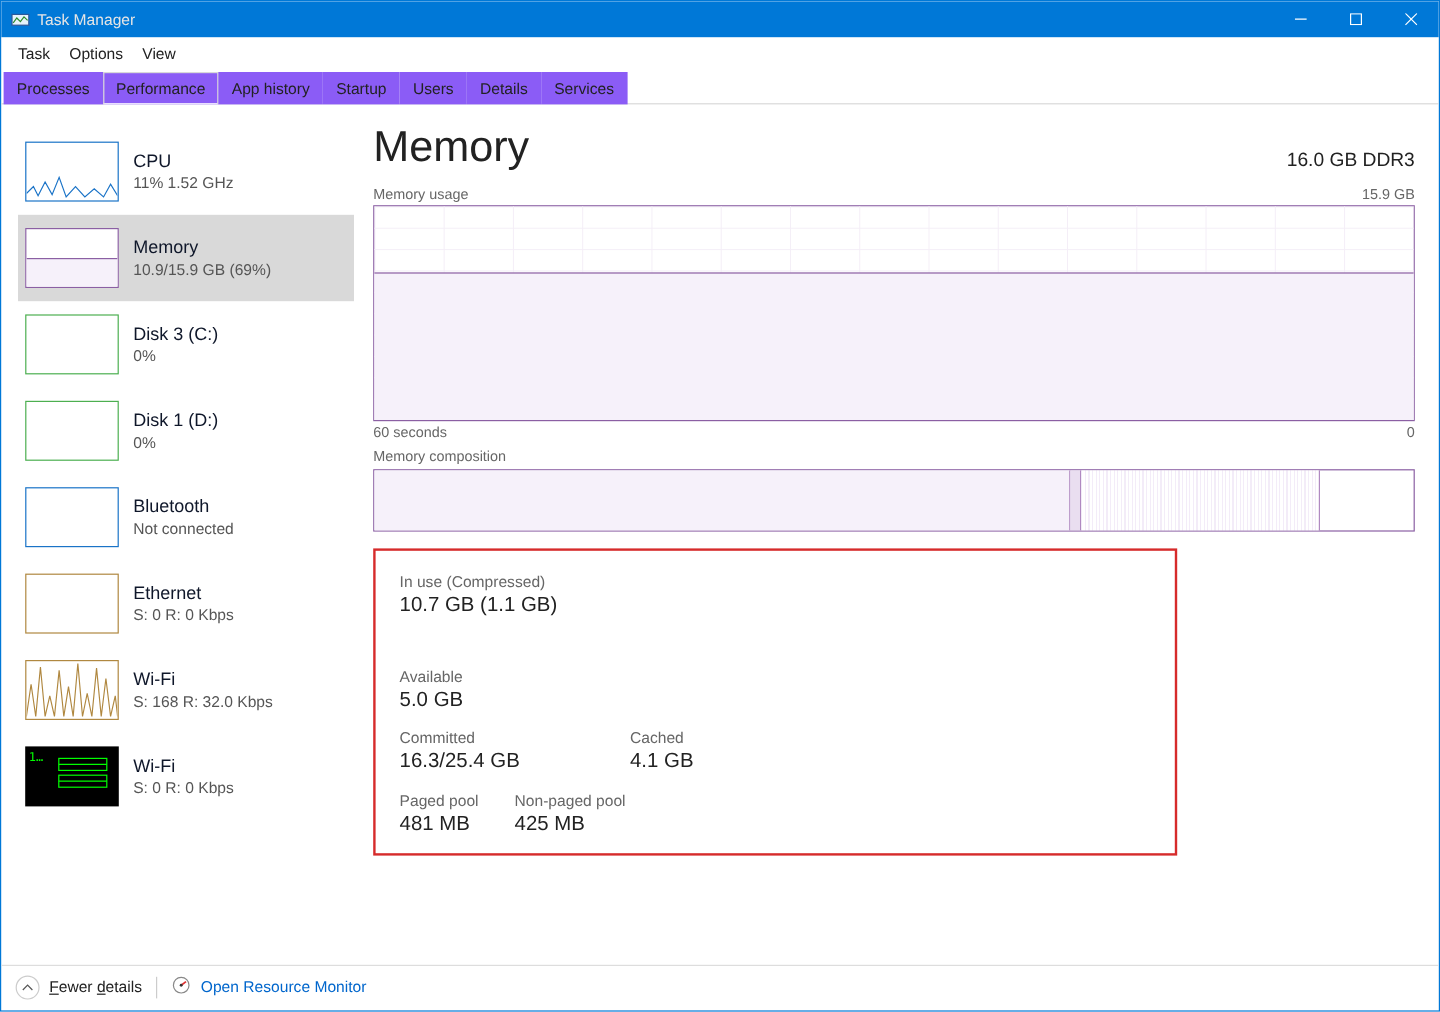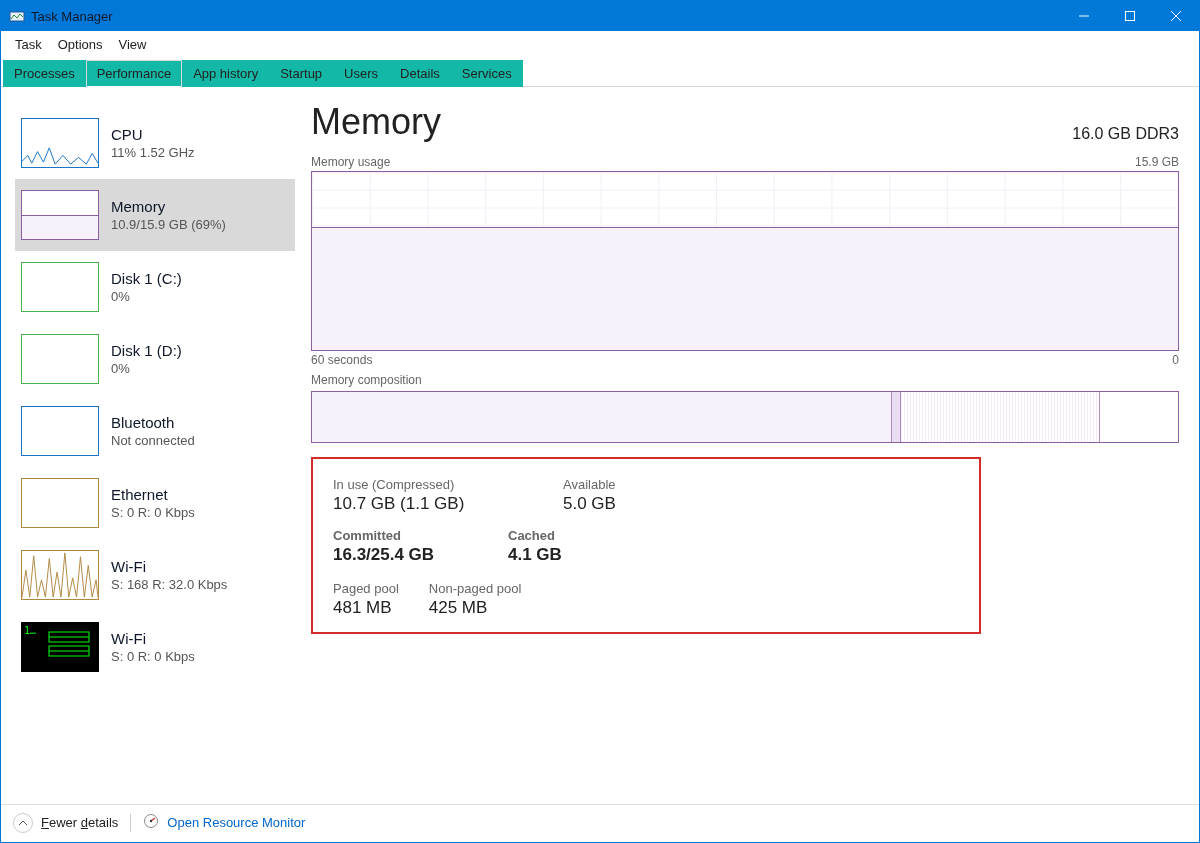--- a/index.html
+++ b/index.html
@@ -1,26 +1,26 @@
 <!DOCTYPE html>
 <html><head>
 <meta charset="utf-8">
 <style>
   * { box-sizing: border-box; margin: 0; padding: 0; }
   body { font-family: "Segoe UI", Tahoma, sans-serif; font-size: 13px; color: #222; background: #fff; width: 1200px; height: 843px; overflow: hidden; border: 1px solid #0078D7; }
-  .titlebar { background: #0078D7; color: #0f172a; height: 30px; display: flex; align-items: center; }
+  .titlebar { background: #0078D7; color: #e5e5e5; height: 30px; display: flex; align-items: center; }
   .titlebar .icon { margin: 0 6px 0 8px; display:flex; align-items:center; }
   .titlebar .title { font-size: 13px; flex: 1; }
   .win-btns { display: flex; height: 100%; }
   .win-btn { width: 46px; display: flex; align-items: center; justify-content: center; font-size: 11px; color:#fff; }
   .win-btn svg { stroke: #fff; fill: none; }
   .menubar { display: flex; padding: 2px 6px; font-size: 13px; border-bottom: 1px solid transparent; }
   .menubar .menu-item { padding: 4px 8px; }
   .tabs { display: flex; border-bottom: 1px solid #d9d9d9; padding-left: 2px; }
-  .tab { padding: 5px 10px; font-size: 13px; border: 1px solid transparent; border-bottom: none; position: relative; top: 1px; background:#14b8a6; }
+  .tab { padding: 5px 10px; font-size: 13px; border: 1px solid transparent; border-bottom: none; position: relative; top: 1px; background:#8b5cf6; }
   .tab.active { border-color: #d9d9d9; border-bottom: 1px solid #fff; }
   .content { display: flex; height: calc(100% - 30px - 28px - 30px - 36px); }
   .sidebar { width: 294px; padding: 20px 0 0 14px; overflow:hidden; }
   .side-item { display:flex; align-items:center; height:72px; padding:4px 6px; gap:12px; }
   .side-item.selected { background: #d9d9d9; }
   .thumb { width: 78px; height: 50px; border: 1px solid #c6c6c6; position:relative; background:#fff; overflow:hidden; flex-shrink:0; }
   .side-text .name { font-size: 15px; color:#0f172a; }
   .side-text .sub { font-size: 13px; color:#555; margin-top:2px; }
   .detail { flex:1; padding: 14px 20px 10px 16px; display:flex; flex-direction:column; }
   .detail-header { display:flex; justify-content:space-between; align-items:flex-end; margin-bottom:10px; }
@@ -120,21 +120,21 @@
     <div class="side-item selected">
       <div class="thumb mem-thumb"></div>
       <div class="side-text">
         <div class="name">Memory</div>
         <div class="sub">10.9/15.9 GB (69%)</div>
       </div>
     </div>
     <div class="side-item">
       <div class="thumb disk-thumb"></div>
       <div class="side-text">
-        <div class="name">Disk 1 (C:)</div>
+        <div class="name">Disk 3 (C:)</div>
         <div class="sub">0%</div>
       </div>
     </div>
     <div class="side-item">
       <div class="thumb disk-thumb"></div>
       <div class="side-text">
         <div class="name">Disk 1 (D:)</div>
         <div class="sub">0%</div>
       </div>
     </div>
@@ -204,31 +204,31 @@
     <div class="comp-bar">
       <div class="comp-seg inuse" style="width:67%"></div>
       <div class="comp-seg" style="width:1%; background:#e9def0"></div>
       <div class="comp-seg standby" style="width:23%"></div>
       <div class="comp-seg" style="width:9%; border-right:none"></div>
     </div>
 
     <div class="metrics-box">
       <div style="display:flex; gap:30px;">
         <div>
-          <div style="display:flex; gap:30px;">
+          <div style="display:flex; gap:42px;flex-direction:column;">
             <div class="metric" style="width:200px">
               <div class="lbl">In use (Compressed)</div>
               <div class="val">10.7 GB (1.1 GB)</div>
             </div>
             <div class="metric">
               <div class="lbl">Available</div>
               <div class="val">5.0 GB</div>
             </div>
           </div>
-          <div style="display:flex; gap:15px; margin-top:14px;font-weight:bold;">
+          <div style="display:flex; gap:32px; margin-top:14px;">
             <div class="metric" style="width:160px">
               <div class="lbl">Committed</div>
               <div class="val">16.3/25.4 GB</div>
             </div>
             <div class="metric">
               <div class="lbl">Cached</div>
               <div class="val">4.1 GB</div>
             </div>
           </div>
           <div class="metrics-bottom">

